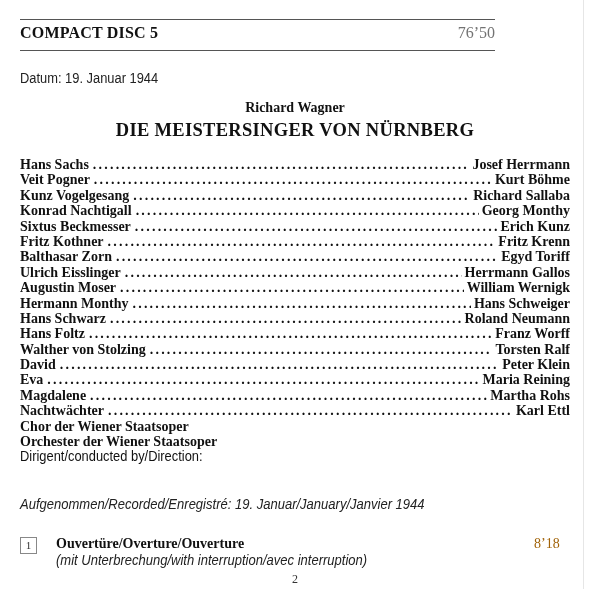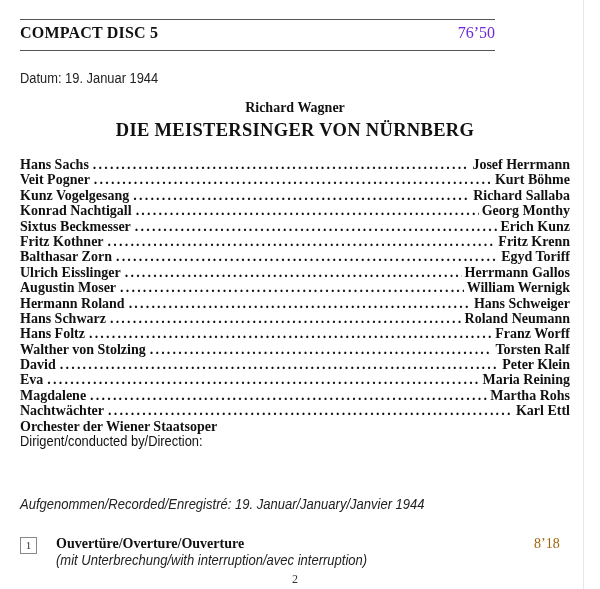--- a/index.html
+++ b/index.html
@@ -7,21 +7,21 @@
     width: 600px; height: 589px; position: relative; overflow: hidden;
     font-family: "Liberation Serif", "DejaVu Serif", serif; color: #111;
   }
   .right-edge { position: absolute; left: 583px; top: 0; width: 1px; height: 589px; background: #e6e6e6; }
   .rule { position: absolute; left: 20px; width: 475px; height: 1px; background: #555; }
   .rule.top { top: 19px; }
   .rule.bottom { top: 50px; }
   .disc-title {
     position: absolute; left: 20px; top: 24px; font-weight: bold; font-size: 16px; letter-spacing: 0.2px;
   }
-  .disc-time { position: absolute; right: 105px; top: 24px; font-size: 16px; color: #6d28d9; }
+  .disc-time { position: absolute; right: 105px; top: 24px; font-size: 16px; color: #737373; }
   .datum { position: absolute; left: 20px; top: 70px; font-size: 14px; color: #222; font-family: "Liberation Sans", sans-serif; transform: scaleX(0.92); transform-origin: left; }
   .composer { position: absolute; left: 0; width: 600px; text-align: center; top: 100px; font-weight: bold; font-size: 14px; padding-right: 10px; box-sizing: border-box; }
   .work-title { position: absolute; left: 0; width: 600px; text-align: center; top: 120px; font-weight: bold; font-size: 18.5px; letter-spacing: 0.3px; padding-right: 10px; box-sizing: border-box; }
   .cast { position: absolute; left: 20px; top: 157px; width: 550px; }
   .cast-row {
     display: flex; align-items: center; height: 15.4px; font-weight: bold; font-size: 14px; line-height: 15.4px;
     white-space: nowrap; overflow: hidden;
   }
   .cast-row .role { flex: 0 0 auto; padding-right: 4px; }
   .cast-row .dots { flex: 1 1 auto; overflow: hidden; letter-spacing: 2.2px; color: #111; font-weight: bold; }
@@ -95,21 +95,21 @@
       <span class="role">Ulrich Eisslinger</span>
       <span class="dots"></span>
       <span class="singer">Herrmann Gallos</span>
     </div>
   <div class="cast-row">
       <span class="role">Augustin Moser</span>
       <span class="dots"></span>
       <span class="singer">William Wernigk</span>
     </div>
   <div class="cast-row">
-      <span class="role">Hermann Roland</span>
+      <span class="role">Hermann Monthy</span>
       <span class="dots"></span>
       <span class="singer">Hans Schweiger</span>
     </div>
   <div class="cast-row">
       <span class="role">Hans Schwarz</span>
       <span class="dots"></span>
       <span class="singer">Roland Neumann</span>
     </div>
   <div class="cast-row">
       <span class="role">Hans Foltz</span>
@@ -135,20 +135,21 @@
       <span class="role">Magdalene</span>
       <span class="dots"></span>
       <span class="singer">Martha Rohs</span>
     </div>
   <div class="cast-row">
       <span class="role">Nachtwächter</span>
       <span class="dots"></span>
       <span class="singer">Karl Ettl</span>
     </div>
 
+  <div class="ensemble">Chor der Wiener Staatsoper</div>
   <div class="ensemble">Orchester der Wiener Staatsoper</div>
   <div class="cond-label">Dirigent/conducted by/Direction:</div>
 </div>
 
 <div class="recorded">Aufgenommen/Recorded/Enregistré: 19. Januar/January/Janvier 1944</div>
 
 <div class="track">
   <div class="track-num">1</div>
   <div class="track-title">Ouvertüre/Overture/Ouverture</div>
   <div class="track-sub">(mit Unterbrechung/with interruption/avec interruption)</div>

